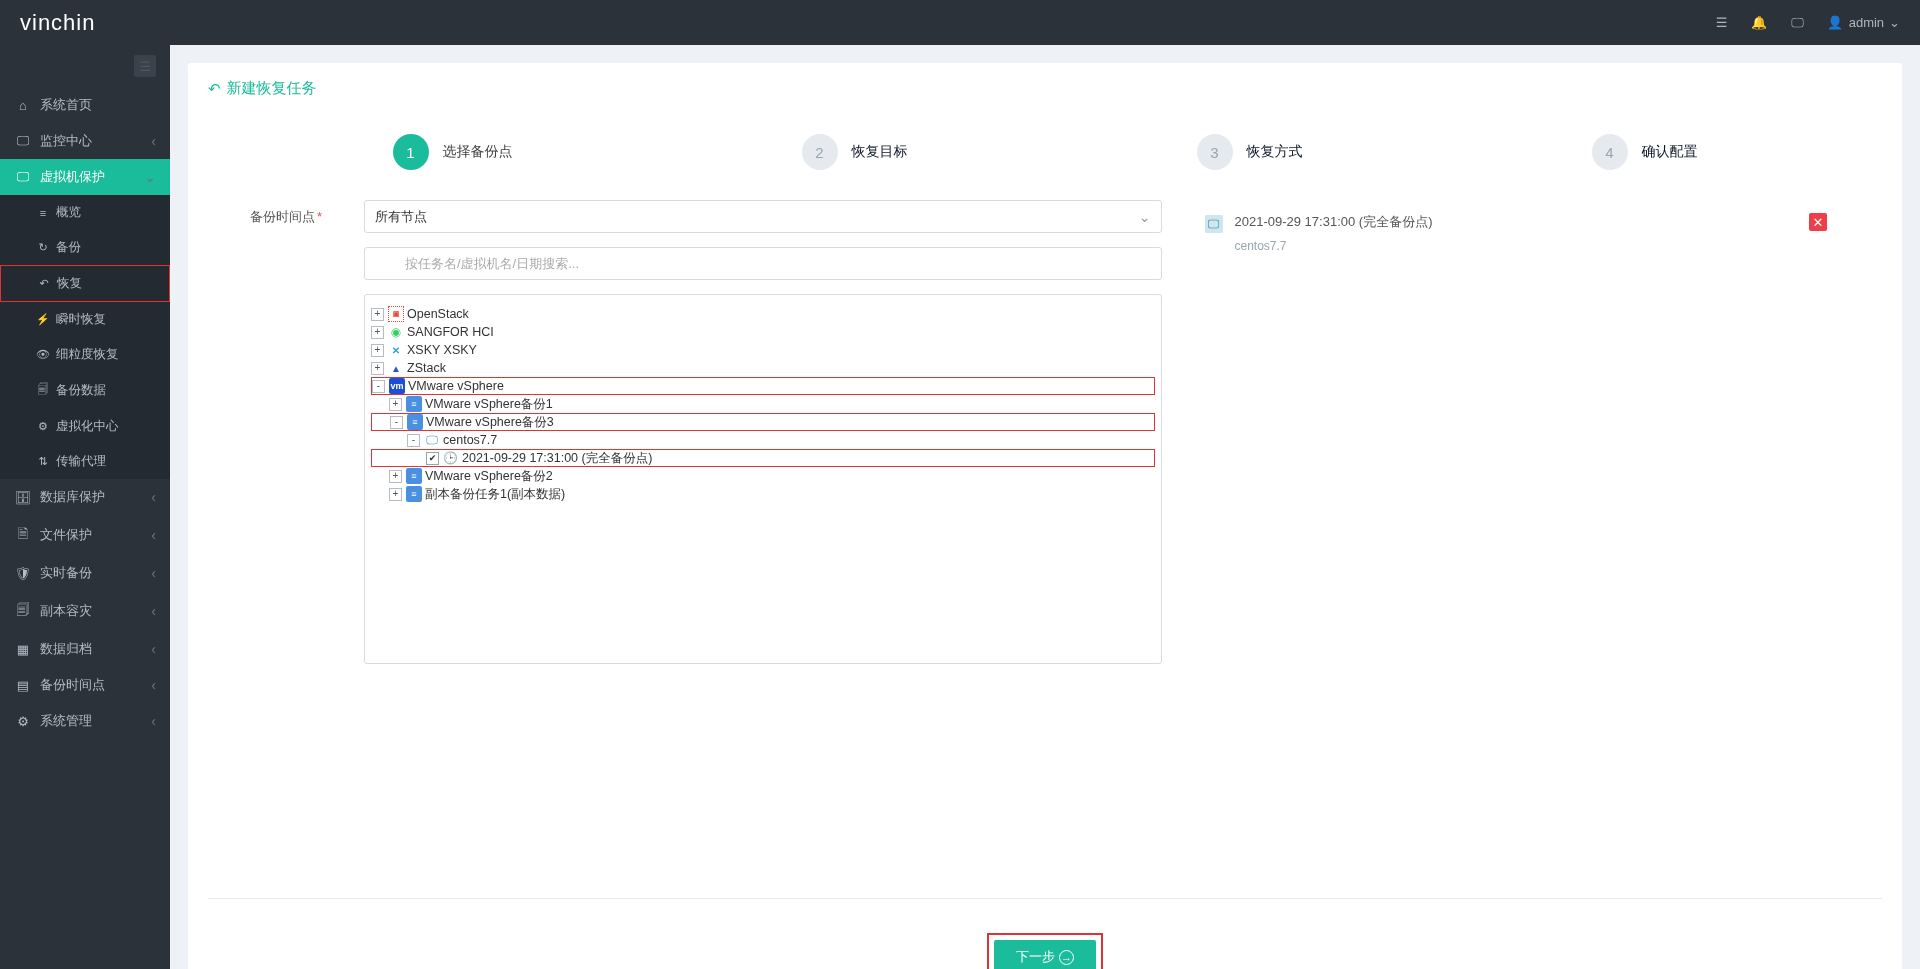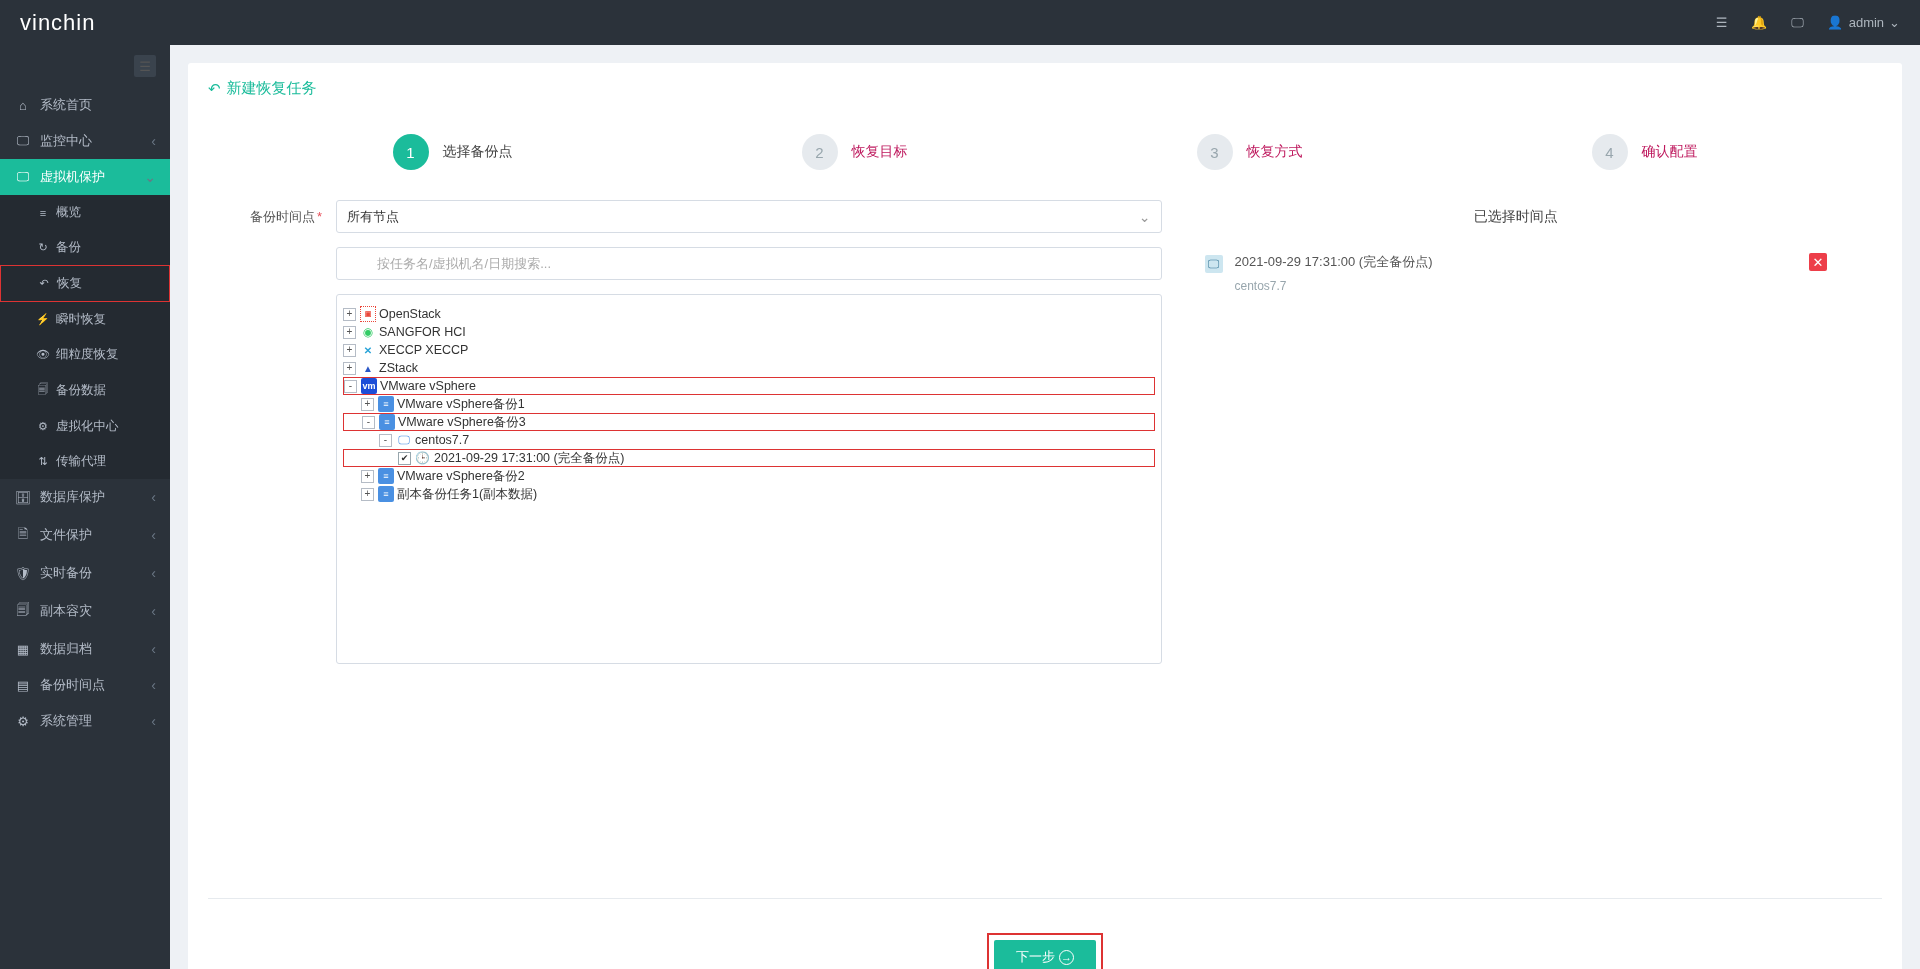--- a/index.html
+++ b/index.html
@@ -31,29 +31,29 @@
 .main { margin-left: 170px; padding: 18px; }
 .panel { background: #fff; border-radius: 3px; padding: 0 20px 20px; min-height: 720px; position: relative; }
 .panel-header { padding: 16px 0; color: #1bbc9b; font-size: 15px; display: flex; align-items: center; gap: 6px; }
 .panel-header .back-icon { font-size: 15px; }
 
 
 .steps { display: flex; justify-content: space-around; padding: 20px 40px 30px; }
 .step { display: flex; align-items: center; gap: 14px; }
 .step-num { width: 36px; height: 36px; border-radius: 50%; display: flex; align-items: center; justify-content: center; font-size: 15px; background: #e6eaee; color: #98a6ad; }
 .step.active .step-num { background: #1bbc9b; color: #fff; }
-.step-label { color: #be185d; font-size: 14px; }
+.step-label { color: #0f172a; font-size: 14px; }
 .step.active .step-label { color: #444; }
 
 
 .content-row { display: flex; gap: 28px; padding: 0 40px; }
 .col-left { flex: 1.4; }
 .col-right { flex: 1; }
 
-.field-row { display: flex; align-items: center; margin-bottom: 14px; }
+.field-row { display: flex; align-items: center; margin-bottom: 14px; gap: 28px; }
 .field-label { width: 88px; text-align: right; padding-right: 14px; color: #555; font-size: 13px; }
 .field-label .req { color: #e7505a; margin-left: 2px; }
 .field-control { flex: 1; }
 .select-ctrl { width: 100%; height: 33px; border: 1px solid #d6dce4; border-radius: 3px; padding: 10px 10px; background: #fff; display: flex; align-items: center; justify-content: space-between; cursor: pointer; color: #333; }
 .select-ctrl::after { content: "⌄"; color: #999; font-size: 14px; }
 .search-ctrl { width: 100%; height: 33px; border: 1px solid #d6dce4; border-radius: 3px; padding: 0 40px; color: #aaa; display: flex; align-items: center; }
 .tree-box { border: 1px solid #d6dce4; border-radius: 3px; height: 370px; padding: 10px 6px; overflow: auto; }
 
 .tree-node { display: flex; align-items: center; height: 18px; margin-bottom: 0; font-size: 12.5px; white-space: nowrap; }
 .tree-toggle { width: 13px; height: 13px; border: 1px solid #b5bcc6; margin-right: 3px; display: inline-flex; align-items: center; justify-content: center; font-size: 10px; line-height: 1; background: #fff; color: #555; cursor: pointer; }
@@ -245,21 +245,21 @@
                   <span class="tree-label">OpenStack</span>
                 </div>
               <div class="tree-node">
                   <span class="tree-toggle">+</span>
                   <span class="tree-icon ico-sangfor">◉</span>
                   <span class="tree-label">SANGFOR HCI</span>
                 </div>
               <div class="tree-node">
                   <span class="tree-toggle">+</span>
                   <span class="tree-icon" style="color:#29a3d8;font-weight:bold;font-size:10px;">✕</span>
-                  <span class="tree-label">XECCP XECCP</span>
+                  <span class="tree-label">XSKY XSKY</span>
                 </div>
               <div class="tree-node">
                   <span class="tree-toggle">+</span>
                   <span class="tree-icon ico-zstack">▲</span>
                   <span class="tree-label">ZStack</span>
                 </div>
 
               <div class="tree-node highlight">
                   <span class="tree-toggle">-</span>
                   <span class="tree-icon ico-vmw">vm</span>
@@ -299,21 +299,20 @@
                   <span class="tree-toggle">+</span>
                   <span class="tree-icon ico-task">≡</span>
                   <span class="tree-label">副本备份任务1(副本数据)</span>
                 </div>
             </div>
           </div>
         </div>
       </div>
 
       <div class="col-right">
-        <div class="sel-title">已选择时间点</div>
         <div class="sel-item">
           <div class="sel-icon">🖵</div>
           <div class="sel-info">
             <div class="sel-info-title">2021-09-29 17:31:00 (完全备份点)</div>
             <div class="sel-info-sub">centos7.7</div>
           </div>
           <div class="sel-remove">✕</div>
         </div>
       </div>
     </div>

